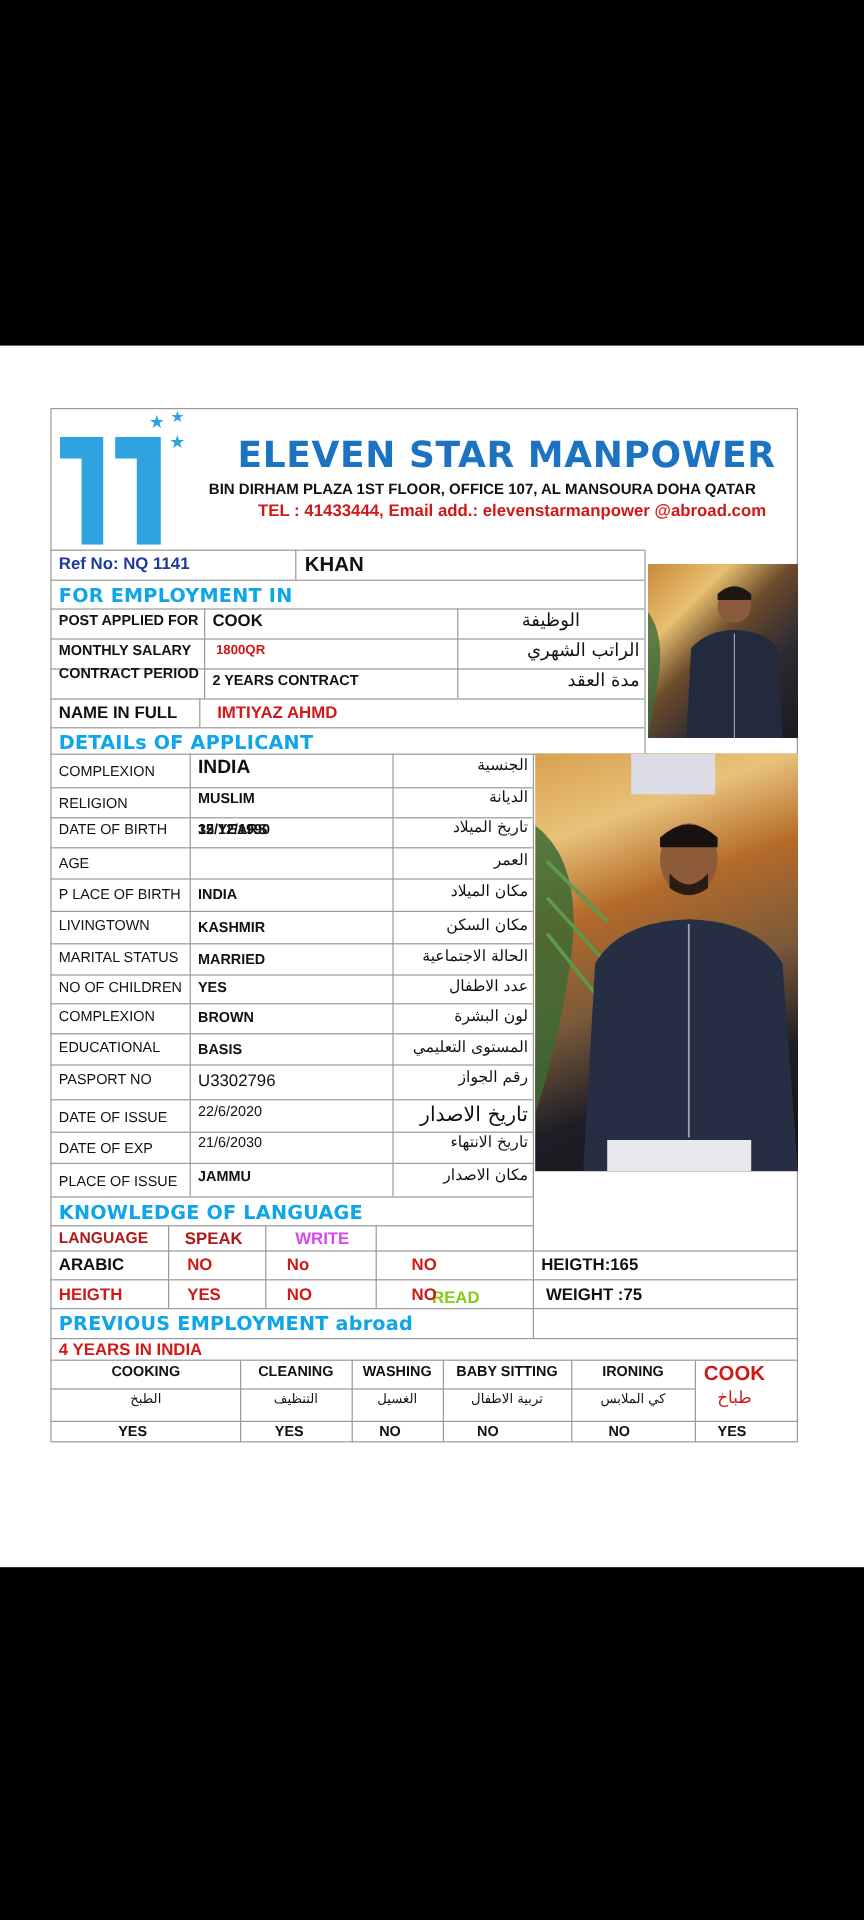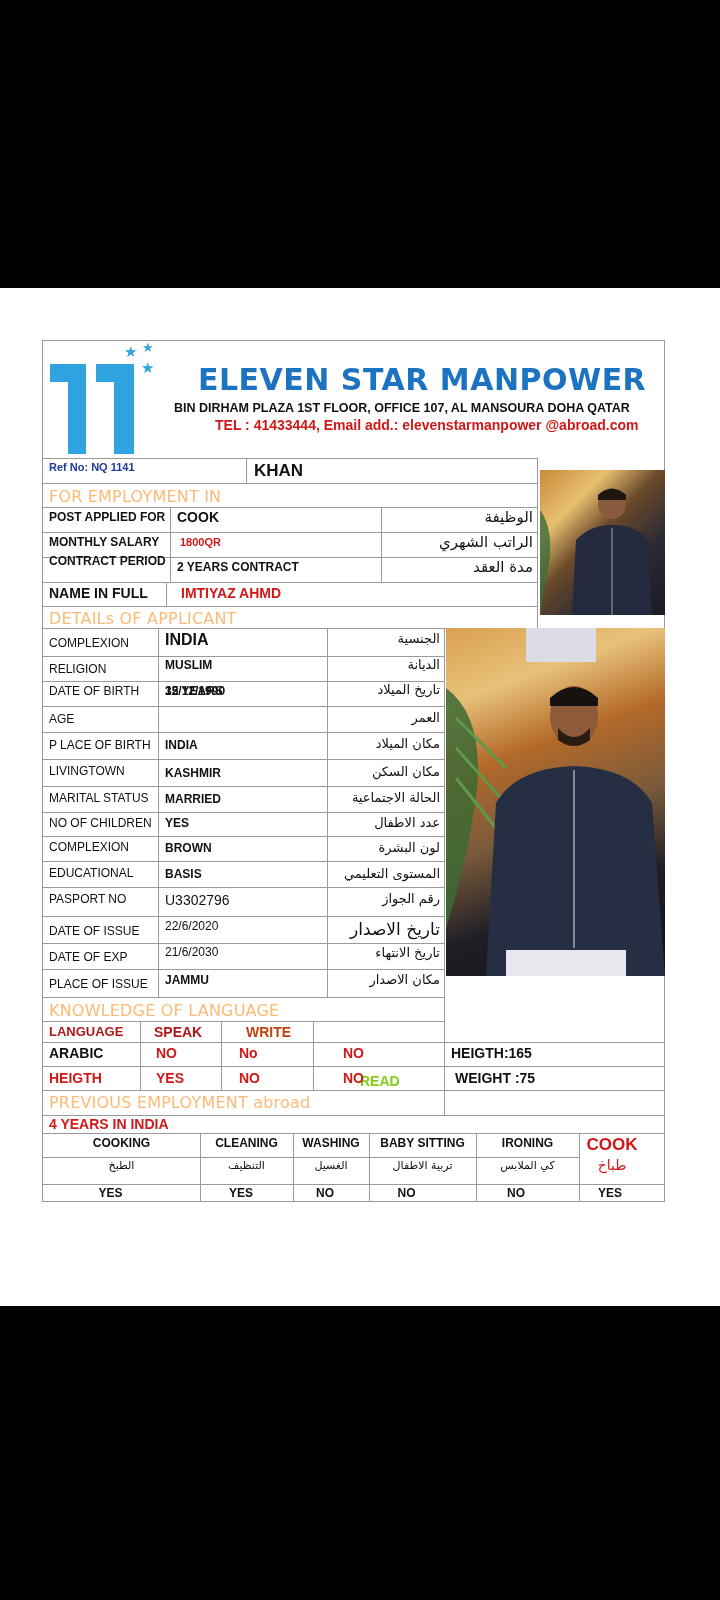--- a/index.html
+++ b/index.html
@@ -6,21 +6,21 @@
   html,body{width:720px;height:1600px;background:#000;overflow:hidden;}
   body{font-family:"Liberation Sans",sans-serif;position:relative;}
   .page{position:absolute;left:0;top:288px;width:720px;height:1018px;background:#fff;}
   .abs{position:absolute;}
   .hl{position:absolute;height:1px;background:#9a9a9a;}
   .vl{position:absolute;width:1px;background:#9a9a9a;}
   .t{position:absolute;white-space:nowrap;color:#111;font-size:12px;}
   .b{font-weight:bold;}
   .red{color:#d01818;}
   .navy{color:#1e3a9a;}
-  .sec{font-family:"DejaVu Sans",sans-serif;font-weight:normal;font-size:16px;color:#fdba74;letter-spacing:0.2px;}
+  .sec{font-family:"DejaVu Sans",sans-serif;font-weight:bold;font-size:16px;color:#0ea5e9;letter-spacing:0.2px;}
   .ar{font-family:"DejaVu Sans",sans-serif;direction:rtl;text-align:right;}
   .center{text-align:center;}
   .photo{position:absolute;overflow:hidden;}
 </style>
 </head>
 <body>
 
 <div class="page"></div>
 
 <div>
@@ -35,32 +35,32 @@
   </div>
   <div class="abs" style="left:124px;top:343px;color:#2ea3e0;font-size:15px;">★</div>
   <div class="abs" style="left:142px;top:340px;color:#2ea3e0;font-size:13px;">★</div>
   <div class="abs" style="left:141px;top:359px;color:#2ea3e0;font-size:15px;">★</div>
 
   <div class="t b" style="left:198px;top:362px;font-size:30px;color:#1c73c2;font-family:'DejaVu Sans',sans-serif;letter-spacing:0.5px;">ELEVEN STAR MANPOWER</div>
   <div class="t b" style="left:174px;top:401px;font-size:12.5px;color:#111;">BIN DIRHAM PLAZA 1ST FLOOR, OFFICE 107, AL MANSOURA DOHA QATAR</div>
   <div class="t b red" style="left:215px;top:417px;font-size:14px;">TEL : 41433444, Email add.: elevenstarmanpower @abroad.com</div>
 
   <div class="hl" style="left:42px;top:458px;width:495px;"></div>
-  <div class="t b navy" style="left:49px;top:461px;font-size:11px;">Ref No: NQ 1141</div>
+  <div class="t b navy" style="left:49px;top:461px;font-size:14px;">Ref No: NQ 1141</div>
   <div class="vl" style="left:246px;top:458px;height:25px;"></div>
   <div class="t b" style="left:254px;top:461px;font-size:17px;">KHAN</div>
   <div class="hl" style="left:42px;top:483px;width:495px;"></div>
 
   <div class="t sec" style="left:49px;top:487px;">FOR EMPLOYMENT IN</div>
   <div class="hl" style="left:42px;top:507px;width:495px;"></div>
 
   <div>
     <div class="t b" style="left:49px;top:510px;font-size:12px;">POST APPLIED FOR</div>
     <div class="t b" style="left:177px;top:509px;font-size:14px;">COOK</div>
-    <div class="t ar" style="left:385px;top:508px;width:148px;font-size:15px;">الوظيفة</div>
+    <div class="t ar" style="left:385px;top:508px;width:148px;font-size:15px;text-align:center;">الوظيفة</div>
   </div>
   <div class="hl" style="left:42px;top:532px;width:495px;"></div>
   <div>
     <div class="t b" style="left:49px;top:535px;font-size:12px;">MONTHLY SALARY</div>
     <div class="t b red" style="left:180px;top:536px;font-size:11px;">1800QR</div>
     <div class="t ar" style="left:385px;top:533px;width:148px;font-size:15px;">الراتب الشهري</div>
   </div>
   <div class="hl" style="left:42px;top:557px;width:495px;"></div>
   <div>
     <div class="t b" style="left:49px;top:554px;font-size:12px;">CONTRACT PERIOD</div>
@@ -182,21 +182,21 @@
     </svg>
   </div>
 
   <div class="t sec" style="left:49px;top:1001px;">KNOWLEDGE OF LANGUAGE</div>
   <div class="hl" style="left:42px;top:1021px;width:402px;"></div>
   <div class="vl" style="left:444px;top:976px;height:139px;"></div>
 
   <div>
     <div class="t b red" style="left:49px;top:1024px;font-size:13px;color:#b01818;">LANGUAGE</div>
     <div class="t b red" style="left:154px;top:1024px;font-size:14px;color:#b01818;">SPEAK</div>
-    <div class="t b red" style="left:246px;top:1024px;font-size:14px;color:#c2410c;">WRITE</div>
+    <div class="t b red" style="left:246px;top:1024px;font-size:14px;color:#d946ef;">WRITE</div>
     <div class="t b red" style="left:360px;top:1073px;font-size:14px;color:#84cc16;">READ</div>
     <div class="hl" style="left:42px;top:1042px;width:623px;"></div>
 
     <div class="t b" style="left:49px;top:1045px;font-size:14px;">ARABIC</div>
     <div class="t b red" style="left:156px;top:1045px;font-size:14px;">NO</div>
     <div class="t b red" style="left:239px;top:1045px;font-size:14px;">No</div>
     <div class="t b red" style="left:343px;top:1045px;font-size:14px;">NO</div>
     <div class="t b" style="left:451px;top:1045px;font-size:14px;">HEIGTH:165</div>
     <div class="hl" style="left:42px;top:1066px;width:623px;"></div>
 

